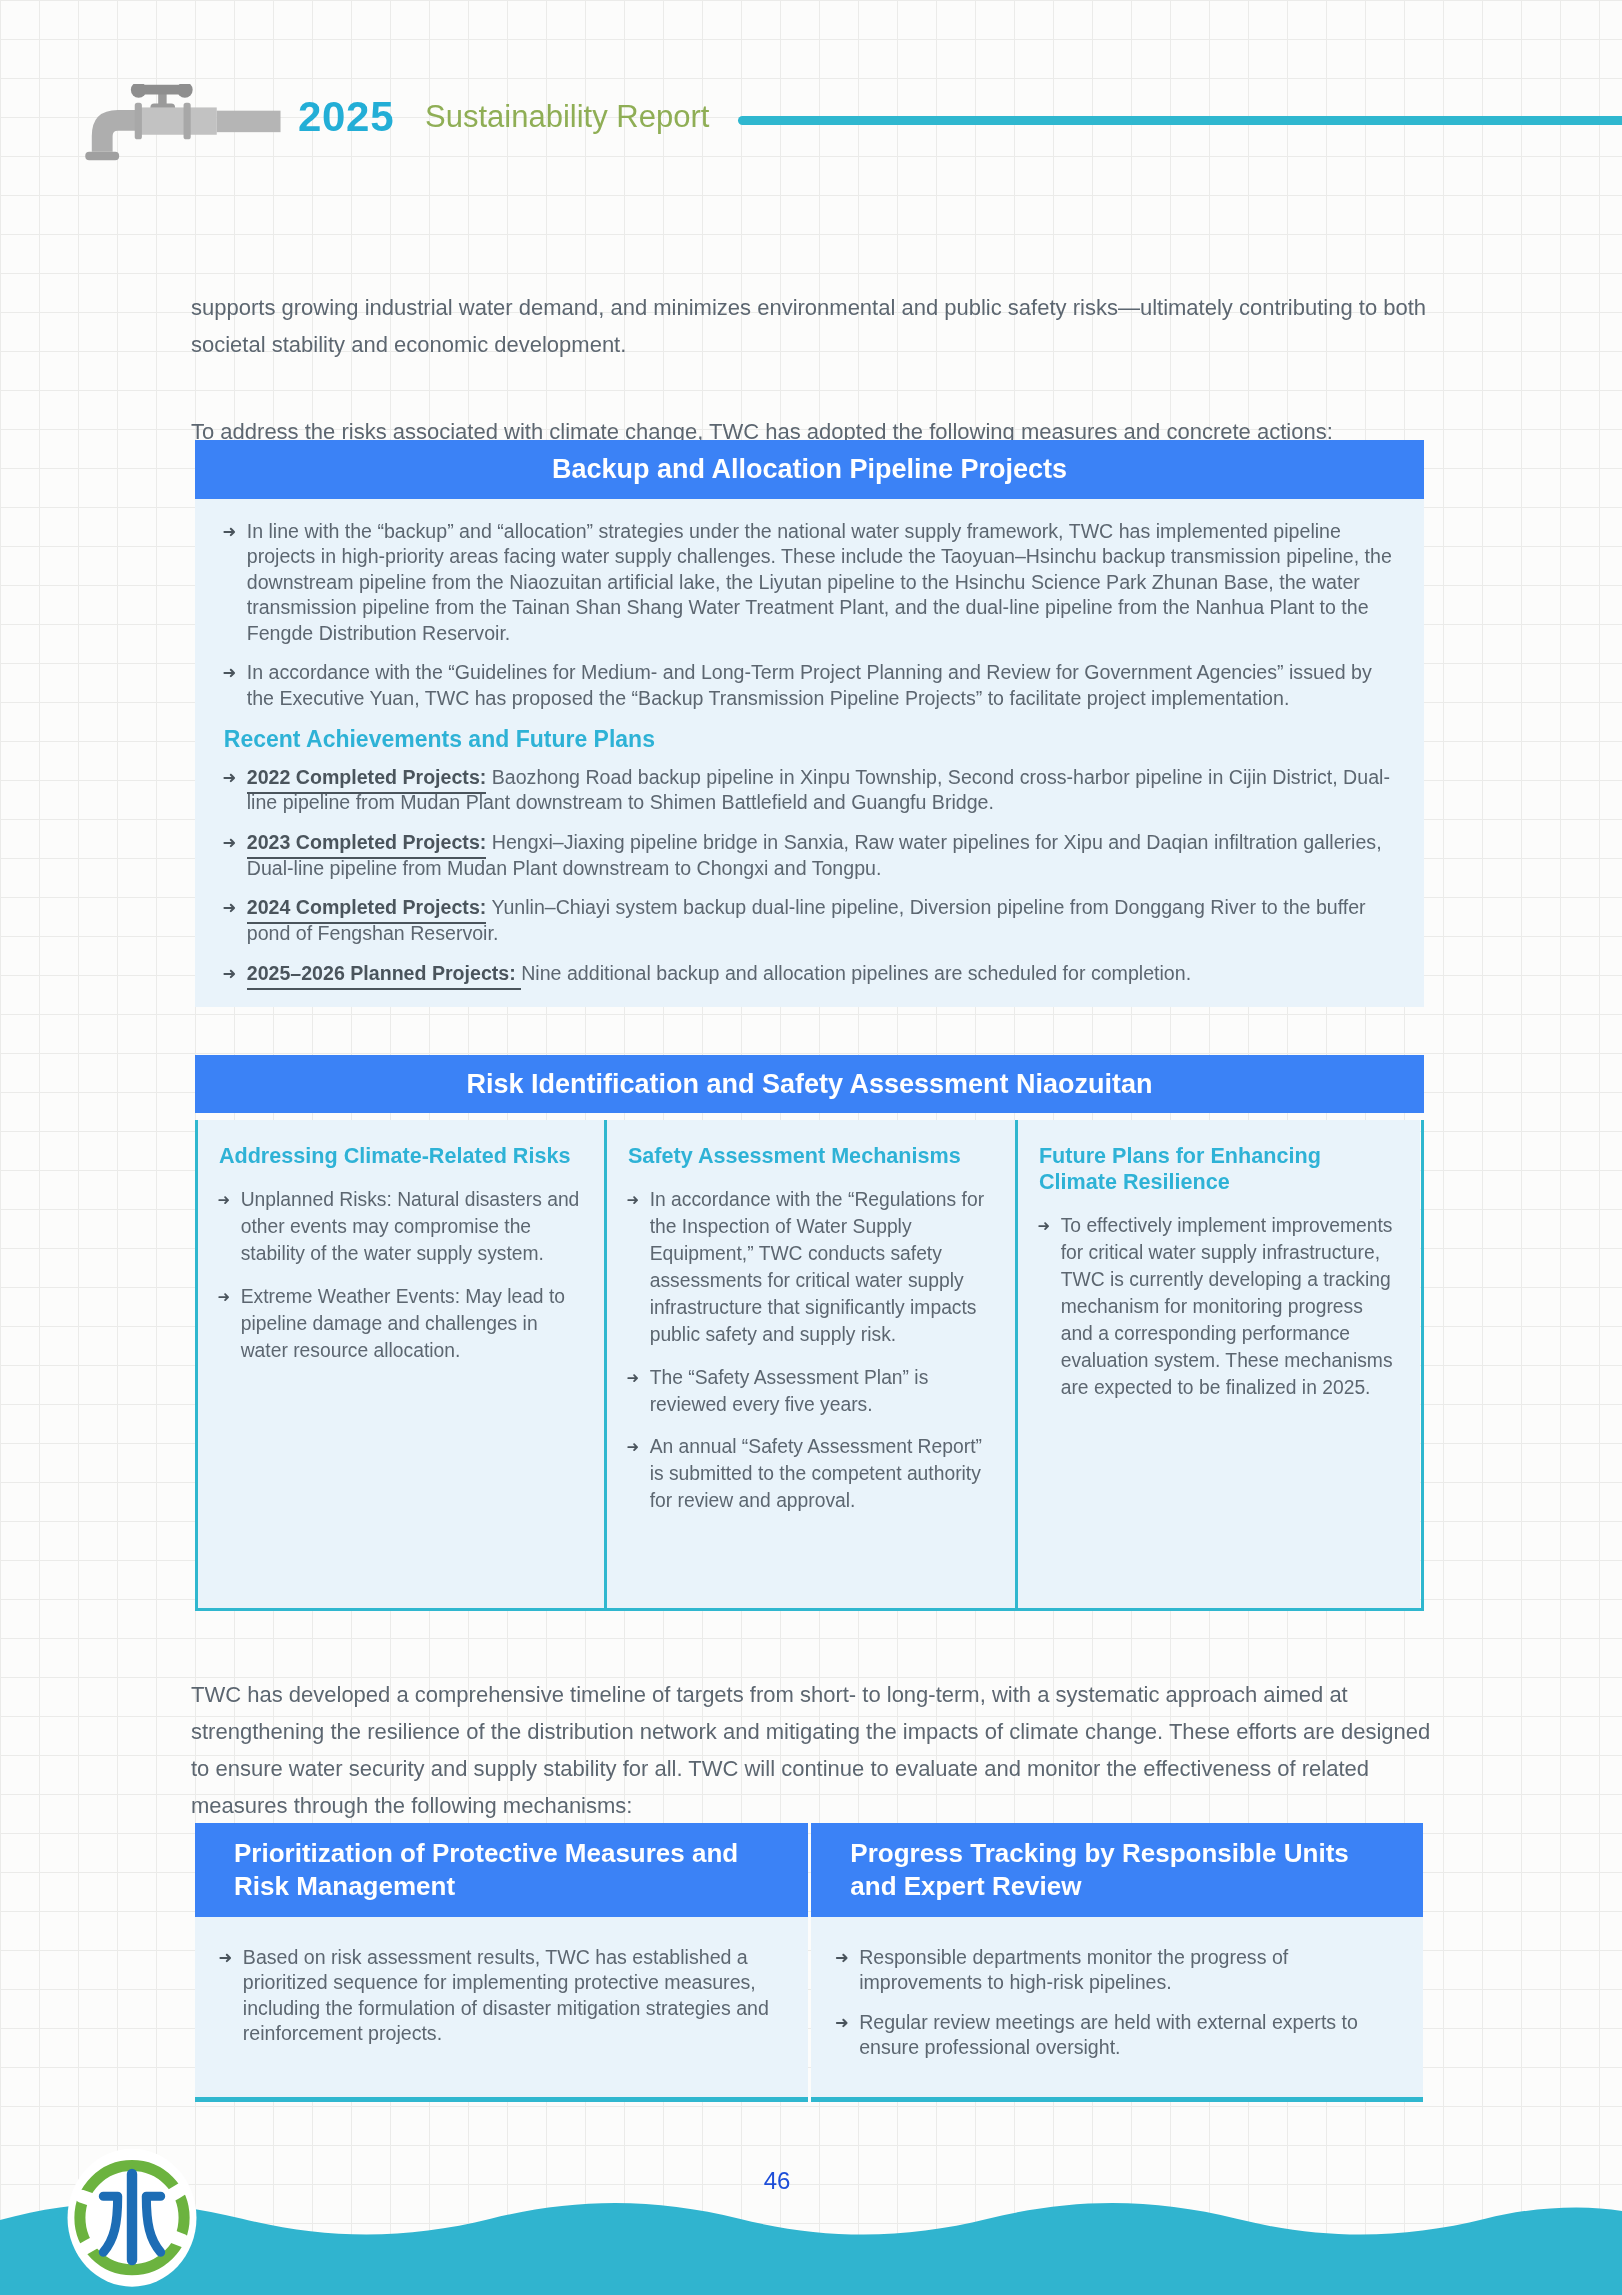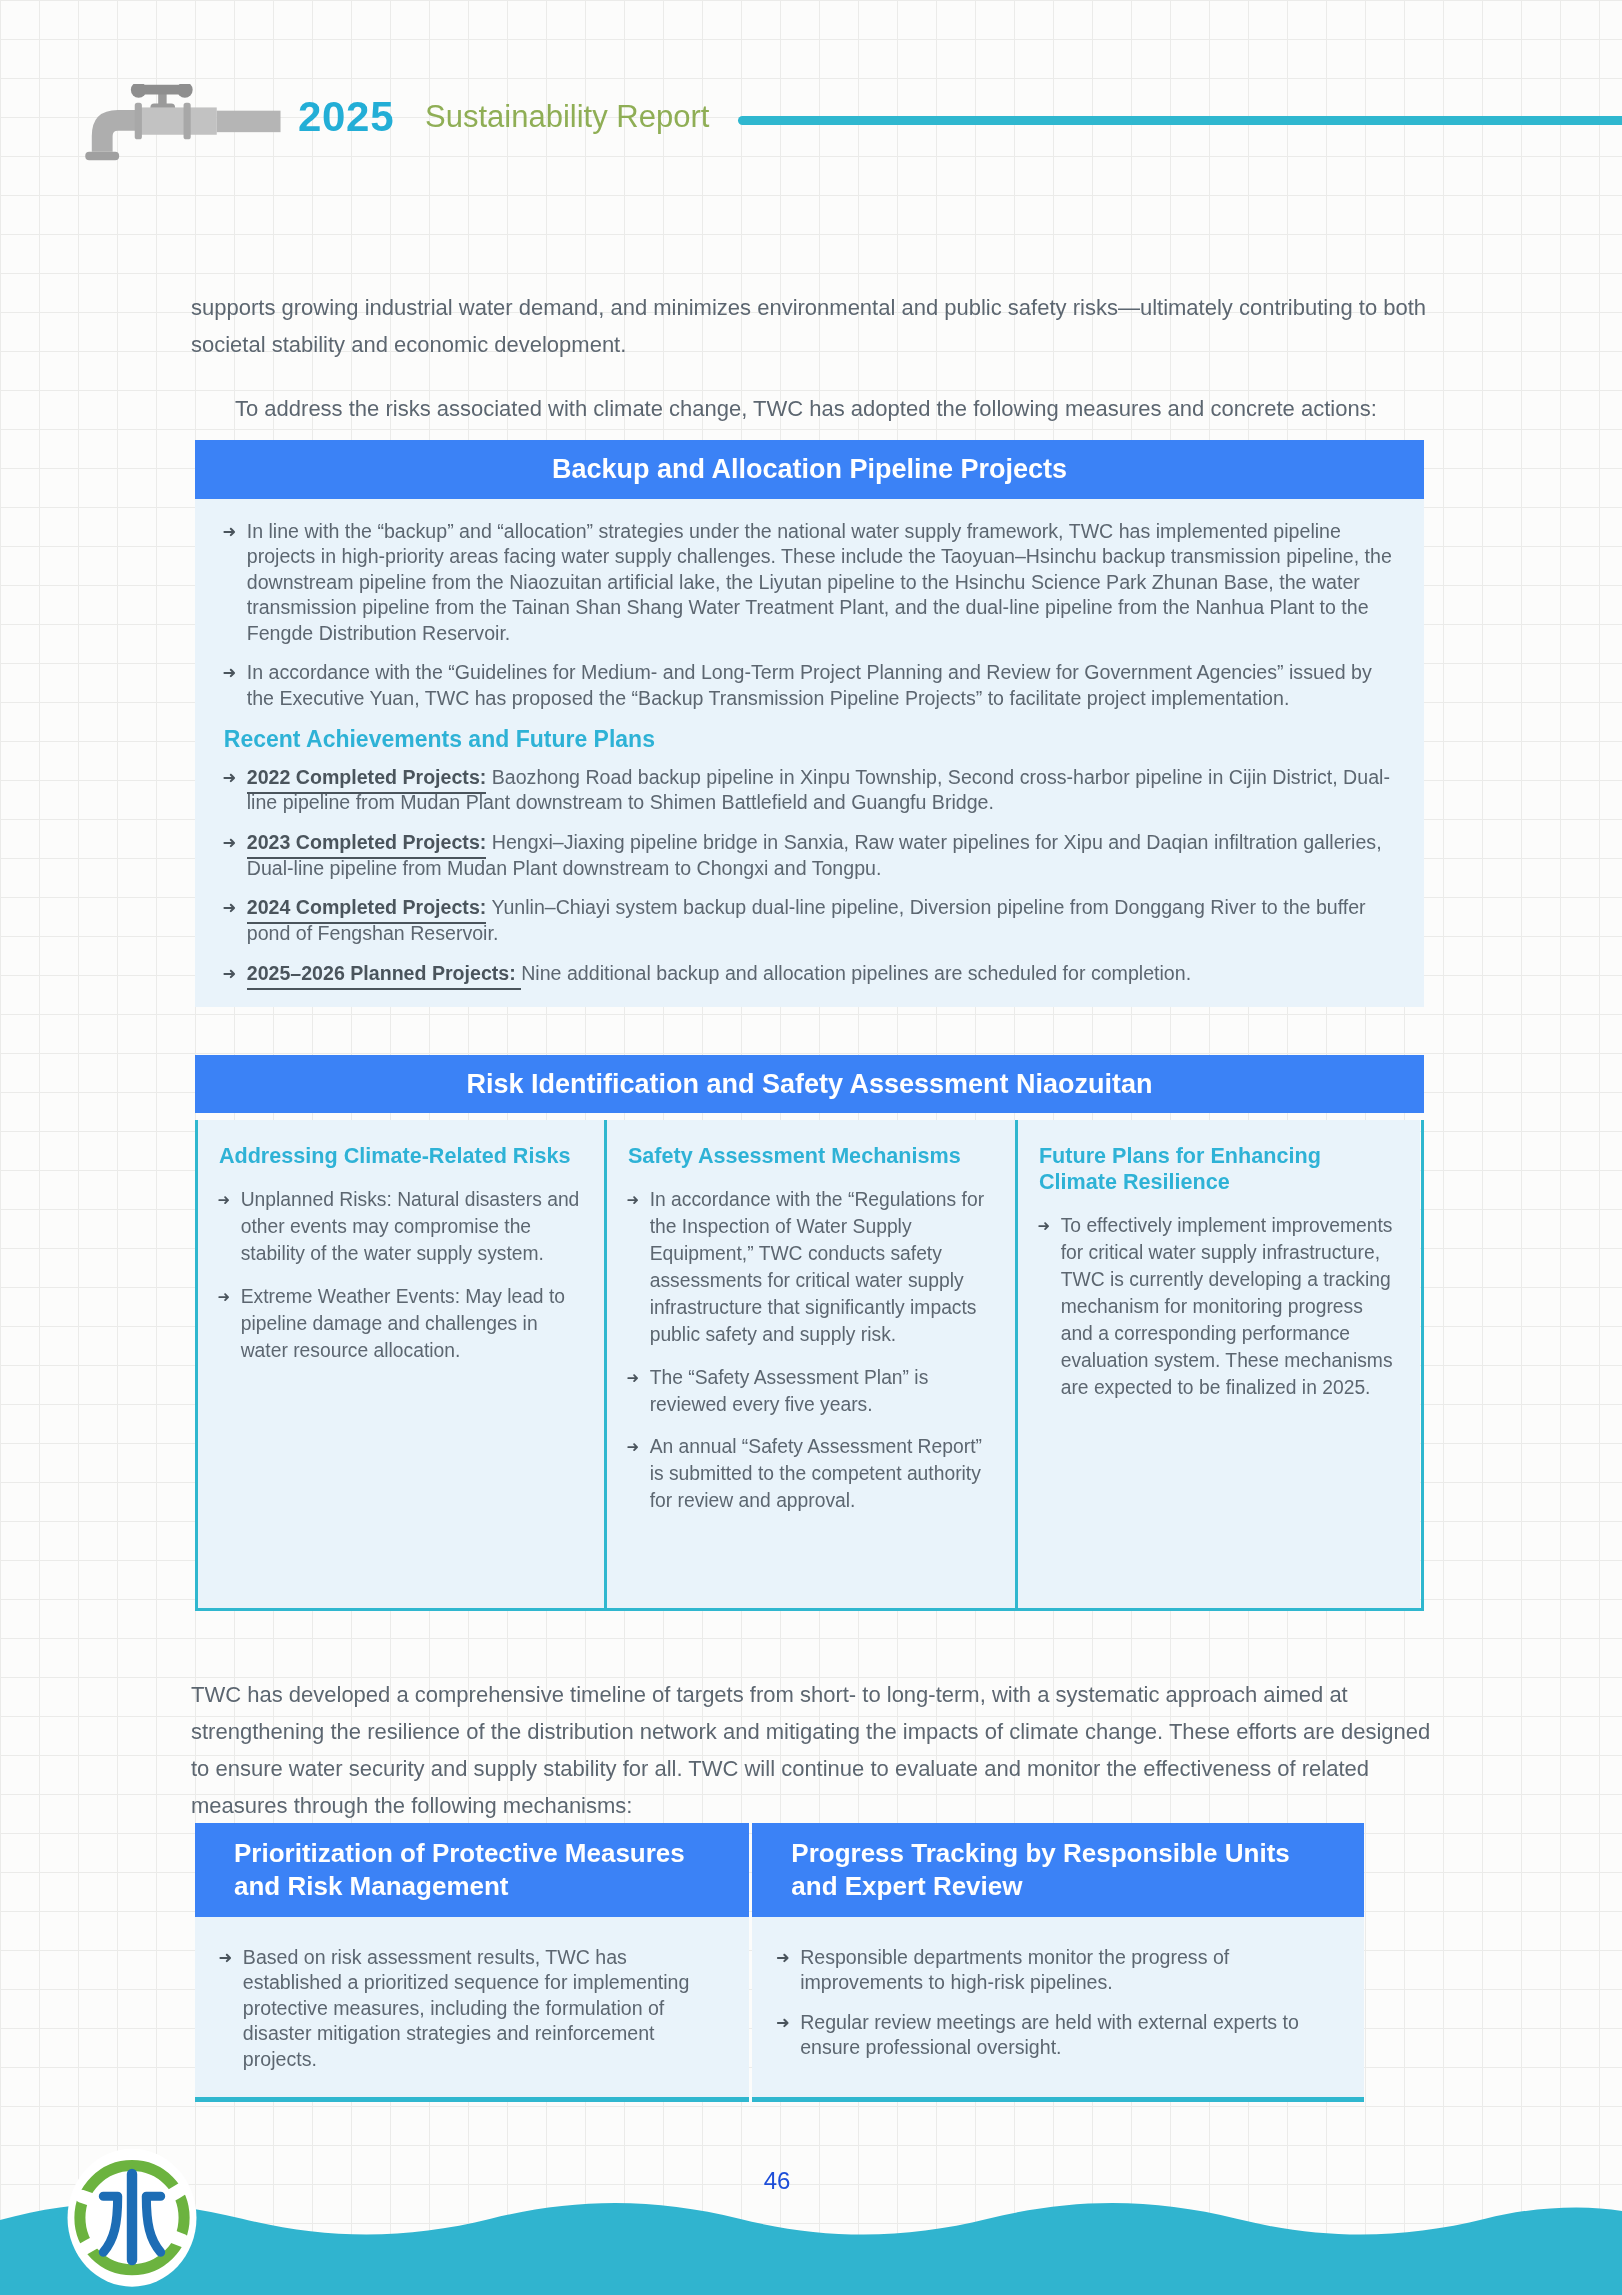--- a/index.html
+++ b/index.html
@@ -16,21 +16,21 @@
   .abs{position:absolute;}
 
   
   .hdr-year{left:298px;top:93px;font-size:42px;font-weight:bold;color:#23aed6;letter-spacing:0.7px;}
   .hdr-title{left:425px;top:99px;font-size:31px;color:#8fae55;}
   .hdr-line{left:738px;top:116px;right:0;height:9.2px;background:#2fb7cf;border-radius:4.6px 0 0 4.6px;}
 
   
   .para{left:191px;width:1240px;font-size:22px;line-height:37px;color:#5c6670;}
   .p1{top:267px;}
-  .p2{top:368px;margin-left:44px;}
+  .p2{top:391px;}
   .mid{top:1654px;}
 
   
   .bar{background:#3b82f6;color:#ffffff;font-weight:bold;text-align:left;
        display:flex;align-items:center;justify-content:center;}
   .lightbody{background:#e9f3fa;}
 
   
   .box1{left:195px;top:440px;width:1229px;}
   .box1 .bar{height:59px;font-size:27px;}
@@ -51,21 +51,21 @@
   .col2{width:411px;border-right:3.3px solid #2fb7cf;}
   .col3{width:402px;}
   .colhead{font-size:21.6px;line-height:26px;font-weight:bold;color:#2eb2d6;margin:3.9px 0 17px 1.3px;}
   .col .arr{font-size:15px;line-height:27px;}
   .col .btxt{font-size:19.3px;line-height:27px;}
   .col .bullet{margin-bottom:15.7px;}
 
   
   .bottomrow{left:195px;top:1823px;width:1229px;display:flex;gap:3.3px;}
   .bbox{display:flex;flex-direction:column;}
-  .bbox1{width:554px;}
+  .bbox1{width:613px;}
   .bbox2{width:612px;}
   .bbox .bar{height:94px;font-size:26px;line-height:33px;padding:0 39px;}
   .bbox .lightbody{height:185px;box-sizing:border-box;padding:27.5px 26px 6.5px 23.6px;
                    border-bottom:5.2px solid #2fb7cf;overflow:hidden;}
 
   
   .pageno{left:0;top:2167px;width:1554px;text-align:center;font-size:24px;color:#1d4ed8;}
   .wave{left:0;bottom:0;width:1622px;height:113px;}
   .logo{left:62px;top:2148px;width:140px;height:140px;}
   .faucet{left:77px;top:84px;width:204px;height:82px;}

